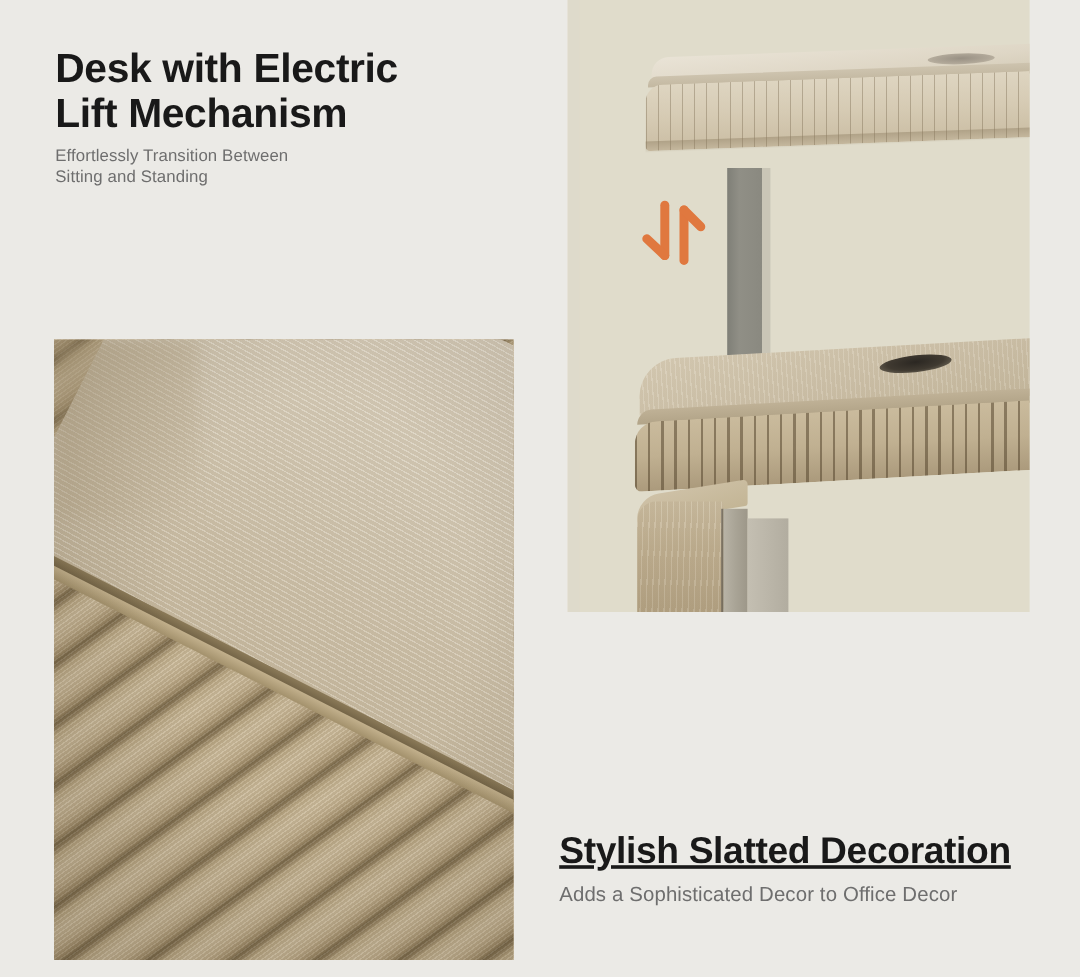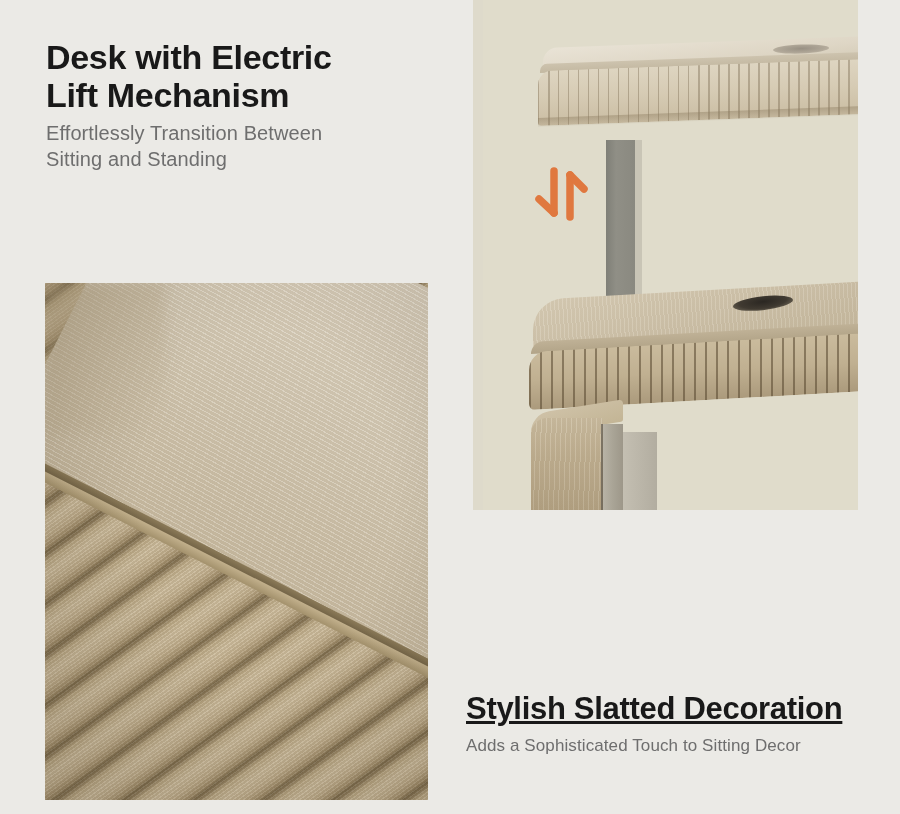--- a/index.html
+++ b/index.html
@@ -33,21 +33,21 @@
   .headline {
     font-size: 34px;
     font-weight: bold;
     line-height: 1.12;
     color: #191919;
     letter-spacing: -0.3px;
     margin: 0;
     white-space: pre-line;
   }
   .subhead {
-    font-size: 20px;
+    font-size: 14px;
     font-weight: normal;
     line-height: 1.28;
     color: #6e6e6e;
     margin: 7px 0 0 0;
     white-space: pre-line;
     letter-spacing: 0.1px;
   }
 
   .headline-block-bottom {
     position: absolute;
@@ -445,16 +445,16 @@
     <div class="macro-edge-line2"></div>
     <div class="macro-top-band">
       <div class="grain"></div>
     </div>
     <div class="macro-blur-tl"></div>
     <div class="macro-vignette"></div>
   </div>
 
   <div class="headline-block-bottom">
     <h2 class="headline">Stylish Slatted Decoration</h2>
-    <p class="subhead">Adds a Sophisticated Touch to Sitting Decor</p>
+    <p class="subhead">Adds a Sophisticated Decor to Office Decor</p>
   </div>
 
 </div>
 
 </body></html>

